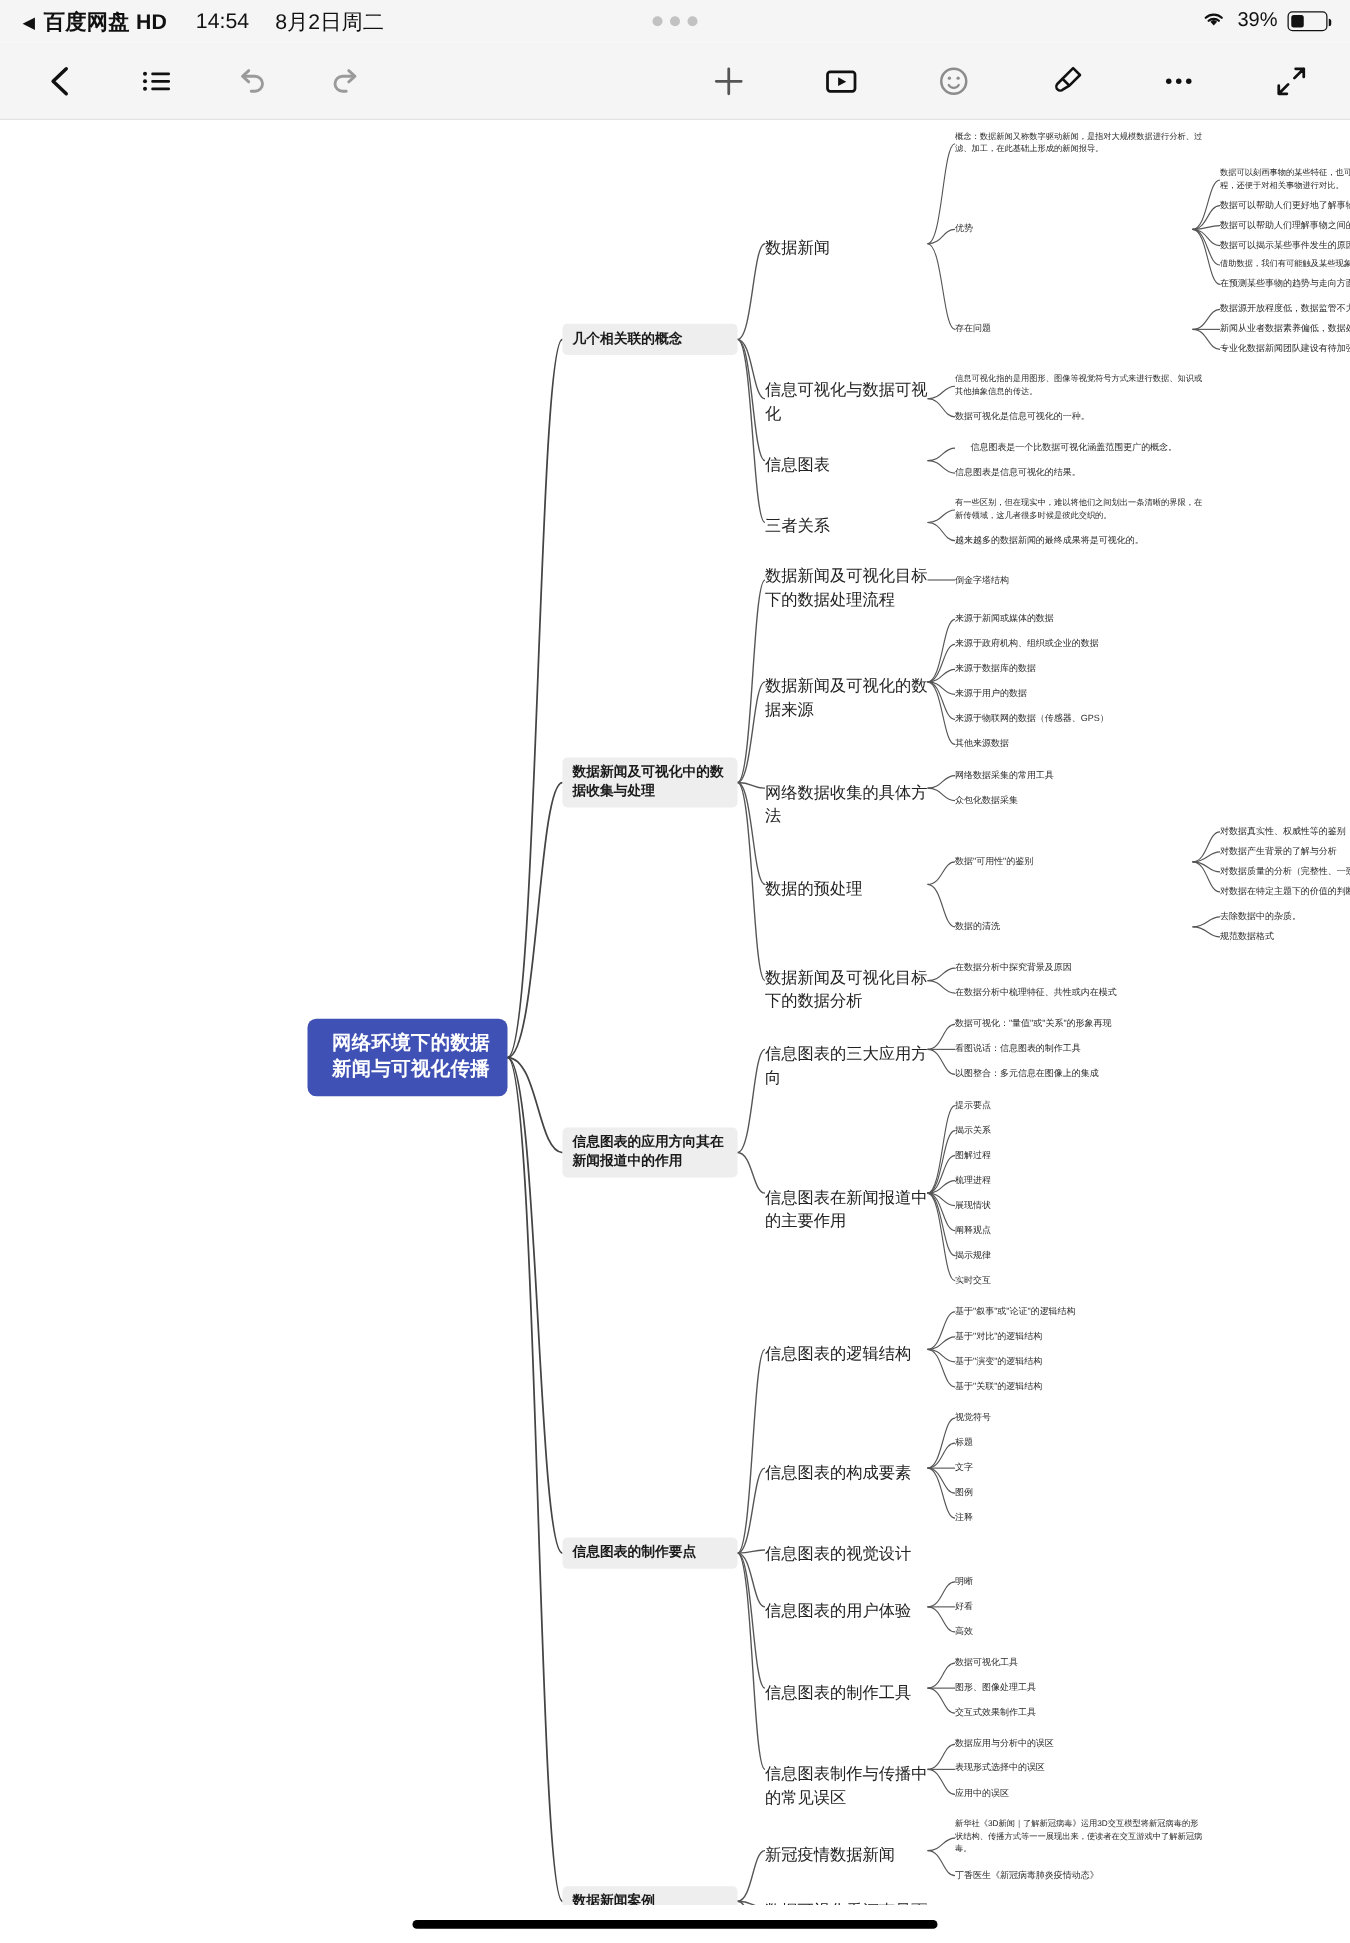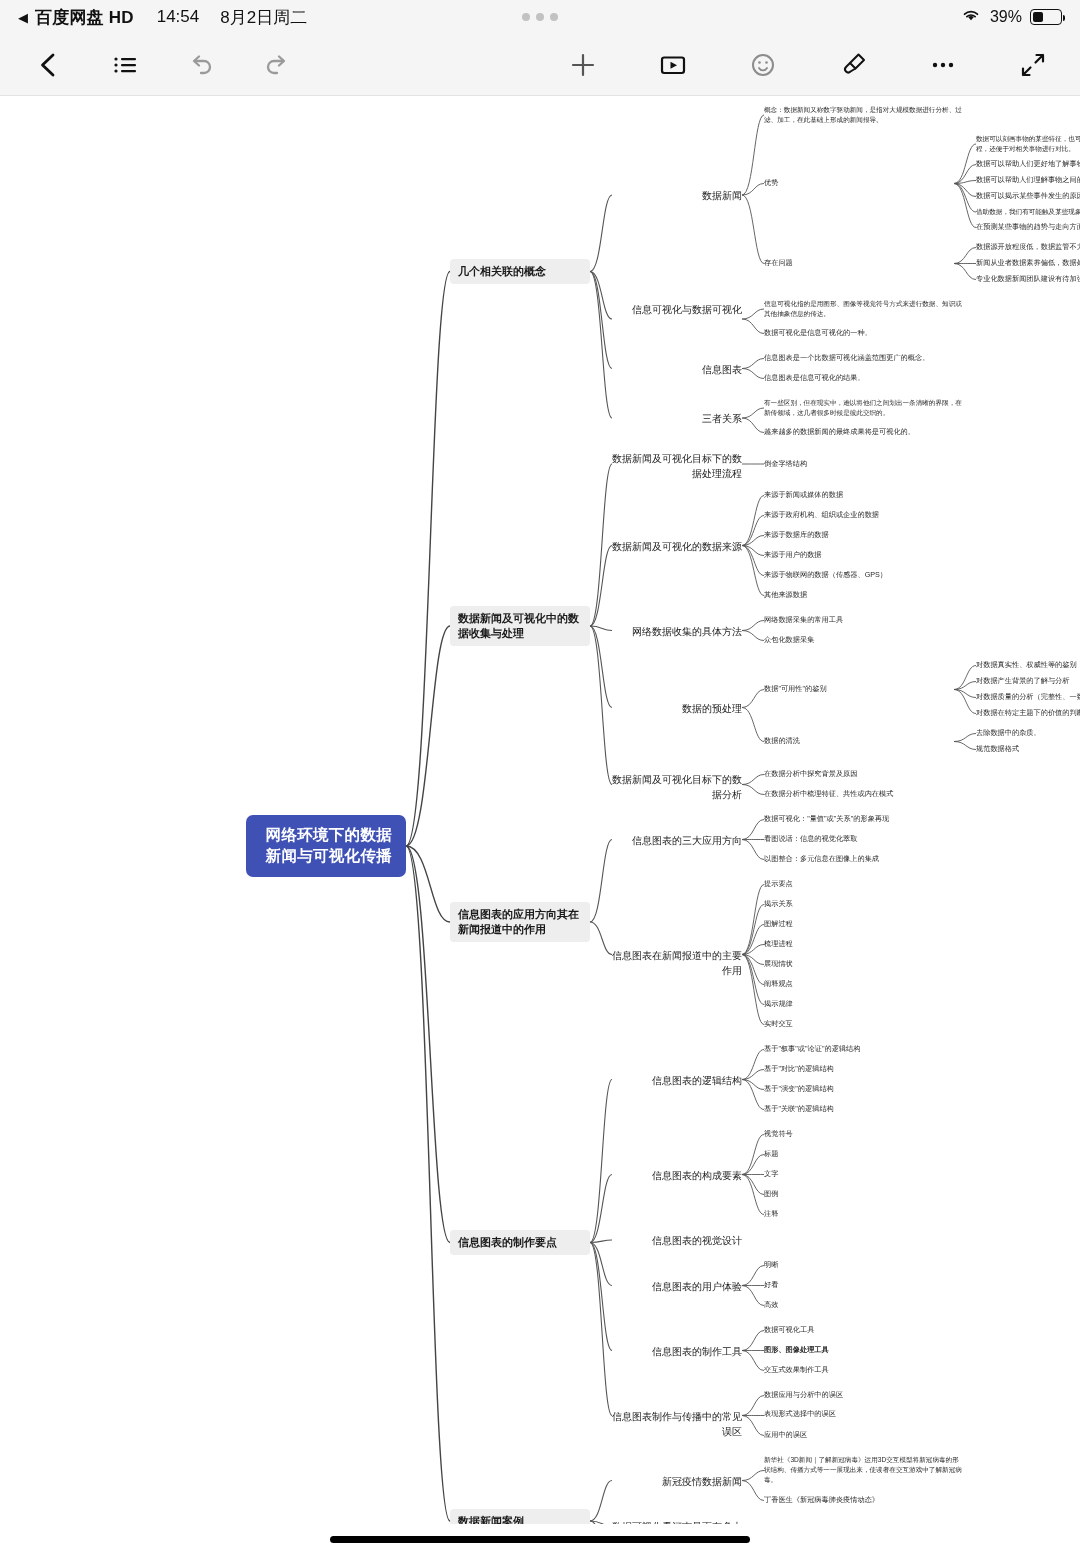--- a/index.html
+++ b/index.html
@@ -53,21 +53,21 @@
 
   .root-node{
     background:#3f51b5; color:#fff; border-radius:7px;
     padding:10px 14px; font-size:15.5px; font-weight:700; line-height:1.35;
     text-align:right; width:160px; letter-spacing:.3px;
   }
   .branch-node{
     background:#eeeeee; color:#1a1a1a; border-radius:4px;
     padding:5px 8px; font-size:11px; font-weight:700; line-height:1.35;
   }
-  .sub-node{ font-size:10px; color:#222; line-height:1.45; font-weight:400;text-align:right; }
+  .sub-node{ font-size:13px; color:#222; line-height:1.45; font-weight:400; }
   .leaf-node{ font-size:7.2px; color:#2a2a2a; line-height:1.5; font-weight:400;}
   .para-node{ font-size:6.6px; color:#2a2a2a; line-height:1.55; font-weight:400;}
 
   
   .home-ind{ position:absolute; left:50%; transform:translateX(-50%);
      bottom:11px; width:420px; height:7px; background:#000; border-radius:5px;}
 </style>
 </head>
 <body>
 
@@ -282,21 +282,21 @@
         <div class="node para-node" style="width: 200px; left: 976px; top: 110px;">借助数据，我们有可能触及某些现象或事物的内在模式或规律。</div>
         <div class="node leaf-node" style="width: 190px; left: 976px; top: 125px;">在预测某些事物的趋势与走向方面，数据具有独特的力量。</div>
         <div class="node leaf-node" style="width: 190px; left: 764px; top: 161px;">存在问题</div>
         <div class="node leaf-node" style="width: 190px; left: 976px; top: 145px;">数据源开放程度低，数据监管不力。</div>
         <div class="node leaf-node" style="width: 190px; left: 976px; top: 161px;">新闻从业者数据素养偏低，数据处理能力有限。</div>
         <div class="node leaf-node" style="width: 190px; left: 976px; top: 177px;">专业化数据新闻团队建设有待加强。</div>
         <div class="node sub-node" style="width: 130px; left: 612px; top: 206px;">信息可视化与数据可视化</div>
         <div class="node para-node" style="width: 200px; left: 764px; top: 202px;">信息可视化指的是用图形、图像等视觉符号方式来进行数据、知识或其他抽象信息的传达。</div>
         <div class="node leaf-node" style="width: 190px; left: 764px; top: 231px;">数据可视化是信息可视化的一种。</div>
         <div class="node sub-node" style="width: 130px; left: 612px; top: 266px;">信息图表</div>
-        <div class="node leaf-node" style="width: 190px; left: 764px; top: 256px;">信息图表是一个比数据可视化涵盖范围更广的概念。</div>
+        <div class="node leaf-node" style="width: 190px; left: 764px; top: 256px; text-align: center;">信息图表是一个比数据可视化涵盖范围更广的概念。</div>
         <div class="node leaf-node" style="width: 190px; left: 764px; top: 276px;">信息图表是信息可视化的结果。</div>
         <div class="node sub-node" style="width: 130px; left: 612px; top: 315px;">三者关系</div>
         <div class="node para-node" style="width: 200px; left: 764px; top: 301px;">有一些区别，但在现实中，难以将他们之间划出一条清晰的界限，在新传领域，这几者很多时候是彼此交织的。</div>
         <div class="node leaf-node" style="width: 190px; left: 764px; top: 330px;">越来越多的数据新闻的最终成果将是可视化的。</div>
         <div class="node branch-node" style="width: 140px; left: 450px; top: 509px;">数据新闻及可视化中的数据收集与处理</div>
         <div class="node sub-node" style="width: 130px; left: 612px; top: 355px;">数据新闻及可视化目标下的数据处理流程</div>
         <div class="node leaf-node" style="width: 190px; left: 764px; top: 362px;">倒金字塔结构</div>
         <div class="node sub-node" style="width: 130px; left: 612px; top: 443px;">数据新闻及可视化的数据来源</div>
         <div class="node leaf-node" style="width: 190px; left: 764px; top: 393px;">来源于新闻或媒体的数据</div>
         <div class="node leaf-node" style="width: 190px; left: 764px; top: 413px;">来源于政府机构、组织或企业的数据</div>
@@ -315,21 +315,21 @@
         <div class="node leaf-node" style="width: 190px; left: 976px; top: 611px;">对数据在特定主题下的价值的判断</div>
         <div class="node leaf-node" style="width: 190px; left: 764px; top: 639px;">数据的清洗</div>
         <div class="node leaf-node" style="width: 190px; left: 976px; top: 631px;">去除数据中的杂质。</div>
         <div class="node leaf-node" style="width: 190px; left: 976px; top: 647px;">规范数据格式</div>
         <div class="node sub-node" style="width: 130px; left: 612px; top: 676px;">数据新闻及可视化目标下的数据分析</div>
         <div class="node leaf-node" style="width: 190px; left: 764px; top: 672px;">在数据分析中探究背景及原因</div>
         <div class="node leaf-node" style="width: 190px; left: 764px; top: 692px;">在数据分析中梳理特征、共性或内在模式</div>
         <div class="node branch-node" style="width: 140px; left: 450px; top: 805px;">信息图表的应用方向其在新闻报道中的作用</div>
         <div class="node sub-node" style="width: 130px; left: 612px; top: 737px;">信息图表的三大应用方向</div>
         <div class="node leaf-node" style="width: 190px; left: 764px; top: 717px;">数据可视化："量值"或"关系"的形象再现</div>
-        <div class="node leaf-node" style="width: 190px; left: 764px; top: 737px;">看图说话：信息的视觉化萃取</div>
+        <div class="node leaf-node" style="width: 190px; left: 764px; top: 737px;">看图说话：信息图表的制作工具</div>
         <div class="node leaf-node" style="width: 190px; left: 764px; top: 757px;">以图整合：多元信息在图像上的集成</div>
         <div class="node sub-node" style="width: 130px; left: 612px; top: 852px;">信息图表在新闻报道中的主要作用</div>
         <div class="node leaf-node" style="width: 190px; left: 764px; top: 782px;">提示要点</div>
         <div class="node leaf-node" style="width: 190px; left: 764px; top: 802px;">揭示关系</div>
         <div class="node leaf-node" style="width: 190px; left: 764px; top: 822px;">图解过程</div>
         <div class="node leaf-node" style="width: 190px; left: 764px; top: 842px;">梳理进程</div>
         <div class="node leaf-node" style="width: 190px; left: 764px; top: 862px;">展现情状</div>
         <div class="node leaf-node" style="width: 190px; left: 764px; top: 882px;">阐释观点</div>
         <div class="node leaf-node" style="width: 190px; left: 764px; top: 902px;">揭示规律</div>
         <div class="node leaf-node" style="width: 190px; left: 764px; top: 922px;">实时交互</div>
@@ -345,21 +345,21 @@
         <div class="node leaf-node" style="width: 190px; left: 764px; top: 1072px;">文字</div>
         <div class="node leaf-node" style="width: 190px; left: 764px; top: 1092px;">图例</div>
         <div class="node leaf-node" style="width: 190px; left: 764px; top: 1112px;">注释</div>
         <div class="node sub-node" style="width: 130px; left: 612px; top: 1137px;">信息图表的视觉设计</div>
         <div class="node sub-node" style="width: 130px; left: 612px; top: 1183px;">信息图表的用户体验</div>
         <div class="node leaf-node" style="width: 190px; left: 764px; top: 1163px;">明晰</div>
         <div class="node leaf-node" style="width: 190px; left: 764px; top: 1183px;">好看</div>
         <div class="node leaf-node" style="width: 190px; left: 764px; top: 1203px;">高效</div>
         <div class="node sub-node" style="width: 130px; left: 612px; top: 1248px;">信息图表的制作工具</div>
         <div class="node leaf-node" style="width: 190px; left: 764px; top: 1228px;">数据可视化工具</div>
-        <div class="node leaf-node" style="width: 190px; left: 764px; top: 1248px; font-weight: bold;">图形、图像处理工具</div>
+        <div class="node leaf-node" style="width: 190px; left: 764px; top: 1248px;">图形、图像处理工具</div>
         <div class="node leaf-node" style="width: 190px; left: 764px; top: 1268px;">交互式效果制作工具</div>
         <div class="node sub-node" style="width: 130px; left: 612px; top: 1313px;">信息图表制作与传播中的常见误区</div>
         <div class="node leaf-node" style="width: 190px; left: 764px; top: 1293px;">数据应用与分析中的误区</div>
         <div class="node leaf-node" style="width: 190px; left: 764px; top: 1312px;">表现形式选择中的误区</div>
         <div class="node leaf-node" style="width: 190px; left: 764px; top: 1333px;">应用中的误区</div>
         <div class="node branch-node" style="width: 140px; left: 450px; top: 1412px;">数据新闻案例</div>
         <div class="node sub-node" style="width: 130px; left: 612px; top: 1378px;">新冠疫情数据新闻</div>
         <div class="node para-node" style="width: 200px; left: 764px; top: 1358px;">新华社《3D新闻｜了解新冠病毒》运用3D交互模型将新冠病毒的形状结构、传播方式等一一展现出来，使读者在交互游戏中了解新冠病毒。</div>
         <div class="node leaf-node" style="width: 190px; left: 764px; top: 1398px;">丁香医生《新冠病毒肺炎疫情动态》</div>
         <div class="node sub-node" style="width: 130px; left: 612px; top: 1423px;">数据可视化看河南暴雨有多大</div>

